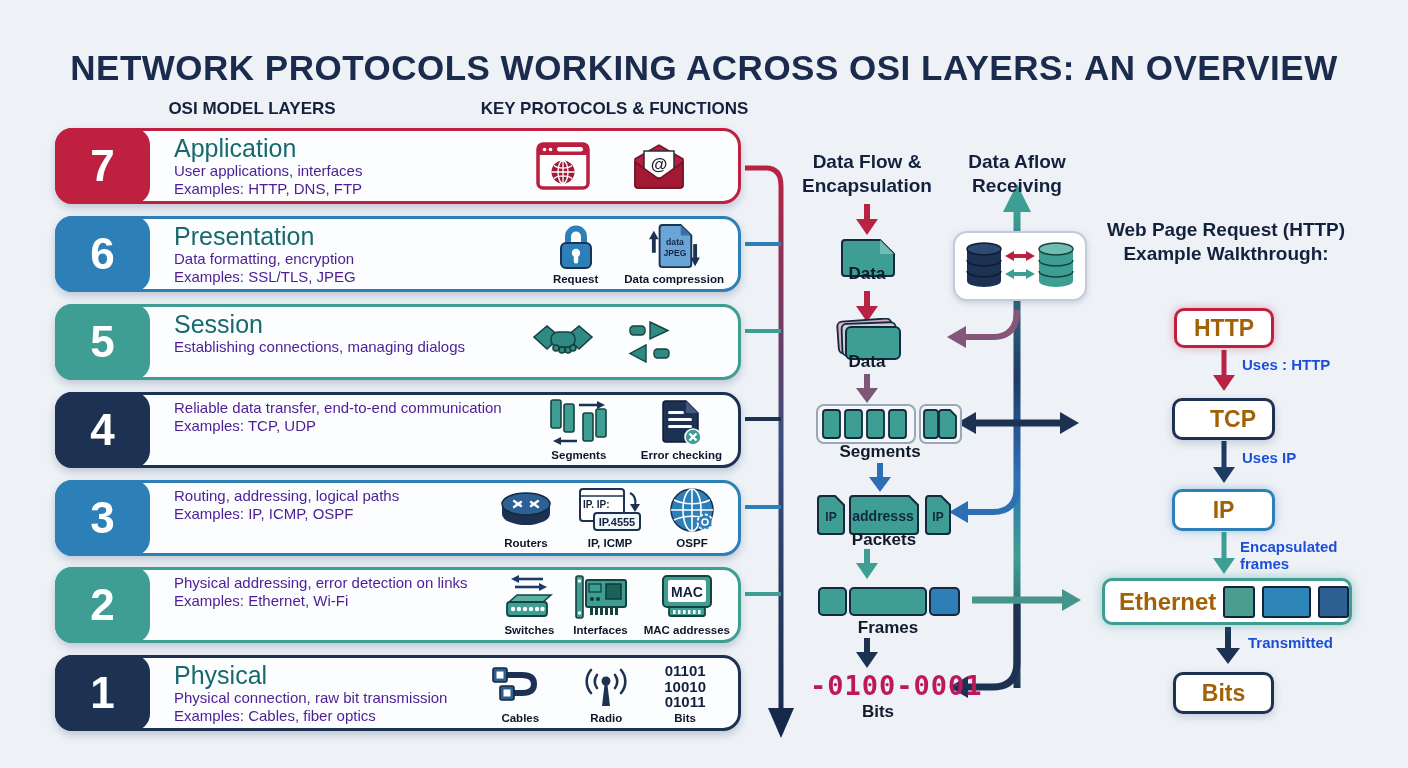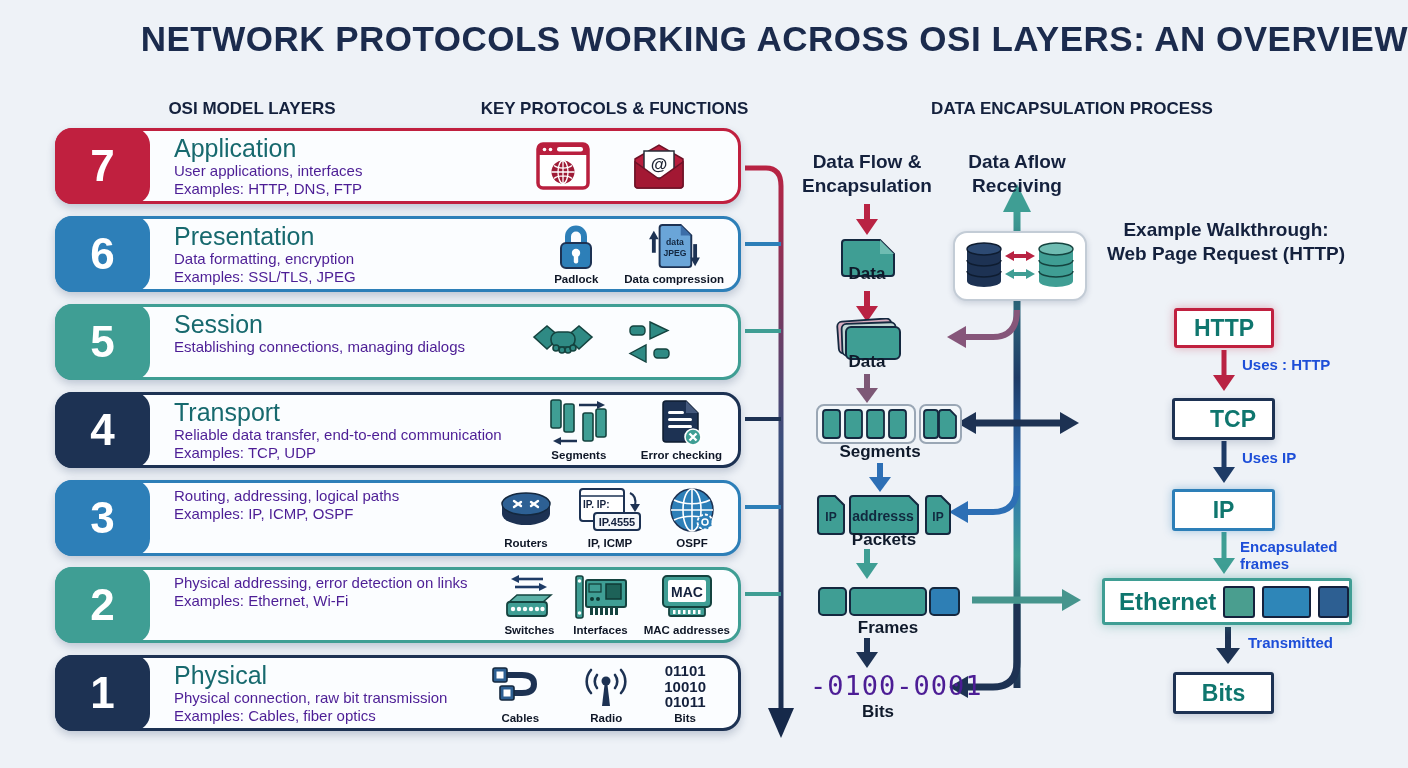--- a/index.html
+++ b/index.html
@@ -1,45 +1,45 @@
 <!DOCTYPE html>
 <html><head>
 <meta charset="utf-8">
 <style>
   html,body{margin:0;padding:0;background:#eef2f7;font-family:"Liberation Sans",sans-serif;}
   #canvas{position:relative;width:1408px;height:768px;background:#eef2f7;overflow:hidden;}
   .abs{position:absolute;}
   
-  #main-title{left:0;top:19px;width:1408px;text-align:right;font-size:35px;font-weight:bold;
+  #main-title{left:0;top:48px;width:1408px;text-align:center;font-size:35px;font-weight:bold;
     color:#1b2b4d;letter-spacing:.5px;}
   .col-header{top:99px;font-size:17px;font-weight:bold;color:#14213d;text-align:center;}
   
   .layer{position:absolute;left:55px;width:686px;height:76px;display:flex;background:#fbfdff;
     border:3px solid;border-radius:18px;box-shadow:0 4px 8px rgba(25,45,85,.22);z-index:2;box-sizing:border-box;}
   .layer-num{width:95px;margin:-3px;border-radius:17px;color:#fff;font-size:44px;font-weight:bold;
     display:flex;align-items:center;justify-content:center;flex:none;}
   .layer-body{padding:4px 0 0 27px;flex:1;min-width:0;}
   .layer-name{font-size:25px;font-weight:normal;color:#17696e;line-height:1.08;}
   .layer-desc,.layer-ex{font-size:15px;color:#4c1d95;line-height:1.22;}
   .layer-icons{position:absolute;top:4px;bottom:4px;display:flex;align-items:stretch;}
   .icon-cell{display:flex;flex-direction:column;align-items:center;justify-content:center;}
   .icon-cell.labeled{justify-content:flex-end;}
   .icon-label{font-size:11.5px;font-weight:bold;color:#0e1626;white-space:nowrap;margin-top:2px;}
   
   .flow-header{font-size:19px;font-weight:bold;color:#14213d;text-align:center;line-height:1.25;z-index:2;}
   .stage-label{font-size:17px;font-weight:bold;color:#0f1a2b;text-align:center;z-index:2;}
   .stage{z-index:2;}
-  .bits-text{font-family:"DejaVu Sans Mono",monospace;font-weight:normal;font-size:27px;color:#4c1d95;
+  .bits-text{font-family:"DejaVu Sans Mono",monospace;font-weight:bold;font-size:27px;color:#be185d;
     letter-spacing:1px;z-index:2;}
   .db-box{left:953px;top:231px;width:130px;height:66px;background:#fff;border:2px solid #c3ccd6;
     border-radius:14px;z-index:2;box-shadow:0 2px 6px rgba(25,45,85,.18);}
   
   .walk-heading{font-size:19px;font-weight:bold;color:#14213d;text-align:center;line-height:1.25;}
-  .node{position:absolute;background:#fff;border:3px solid;border-radius:3px;display:flex;
-    align-items:center;justify-content:center;font-size:23px;font-weight:bold;color:#0f766e;
+  .node{position:absolute;background:#fff;border:3px solid;border-radius:10px;display:flex;
+    align-items:center;justify-content:center;font-size:23px;font-weight:bold;color:#a16207;
     z-index:2;box-sizing:border-box;box-shadow:0 3px 8px rgba(25,45,85,.2);}
   .edge-label{position:absolute;font-size:15px;font-weight:bold;color:#1d4ed8;z-index:2;line-height:1.15;}
   .eth-sq{display:inline-block;width:34px;height:28px;border:2px solid #14213d;border-radius:3px;margin-left:7px;}
   #overlay{position:absolute;left:0;top:0;z-index:1;}
 </style>
 </head>
 <body>
 
 <div id="canvas">
 
@@ -100,21 +100,20 @@
       <polygon points="1224,483 1213,467 1235,467" fill="#1e3b66"></polygon>
     <path d="M1224 532 V560" stroke="#3f9e94" stroke-width="5"></path>
       <polygon points="1224,574 1213,558 1235,558" fill="#3f9e94"></polygon>
     <path d="M1228 627 V650" stroke="#1d3253" stroke-width="6"></path>
       <polygon points="1228,664 1216,648 1240,648" fill="#1d3253"></polygon>
   </svg>
 
   <div class="abs" id="main-title">NETWORK PROTOCOLS WORKING ACROSS OSI LAYERS: AN OVERVIEW</div>
   <div class="abs col-header" style="left:152px;width:200px;">OSI MODEL LAYERS</div>
   <div class="abs col-header" style="left:462px;width:305px;">KEY PROTOCOLS &amp; FUNCTIONS</div>
-  <div class="abs col-header" style="left:908px;width:328px;">DATA ENCAPSULATION PROCESS</div>
 
   <div class="layer" style="top:128px;border-color:#c0203f;">
     <div class="layer-num" style="background:#c0203f;">7</div>
     <div class="layer-body">
       <div class="layer-name">Application</div>
       <div class="layer-desc">User applications, interfaces</div>
       <div class="layer-ex">Examples: HTTP, DNS, FTP</div>
     </div>
     <div class="layer-icons" style="right:52px;gap:42px;">
       <div class="icon-cell">
@@ -148,21 +147,21 @@
       <div class="layer-ex">Examples: SSL/TLS, JPEG</div>
     </div>
     <div class="layer-icons" style="right:14px;gap:26px;">
       <div class="icon-cell labeled">
         <svg width="40" height="48" viewBox="0 0 40 48">
           <path d="M12 22 V13.5 a8 8 0 0 1 16 0 V22" fill="none" stroke="#2d7fb8" stroke-width="6"></path>
           <rect x="5" y="20" width="30" height="25" rx="5" fill="#2d7fb8" stroke="#1d3253" stroke-width="2"></rect>
           <circle cx="20" cy="30" r="4.2" fill="#fff"></circle>
             <rect x="17.8" y="32" width="4.4" height="8.5" rx="2" fill="#fff"></rect>
         </svg>
-        <span class="icon-label">Padlock</span>
+        <span class="icon-label">Request</span>
       </div>
       <div class="icon-cell labeled">
         <svg width="52" height="50" viewBox="0 0 52 50">
           <path d="M14 2 H33 L44 13 V43 Q44 46 41 46 H14 Q11 46 11 43 V5 Q11 2 14 2 Z" fill="#6aa5d8" stroke="#1d3253" stroke-width="2"></path>
           <path d="M33 2 V13 H44 Z" fill="#3c6ea8"></path>
           <text x="27" y="23" text-anchor="middle" font-size="9" font-weight="bold" fill="#12263f" font-family="Liberation Sans">data</text>
           <text x="27" y="34" text-anchor="middle" font-size="9" font-weight="bold" fill="#12263f" font-family="Liberation Sans">JPEG</text>
           <path d="M5 31 V15" stroke="#1d3253" stroke-width="4"></path>
             <polygon points="5,8 0,17 10,17" fill="#1d3253"></polygon>
           <path d="M48 22 V38" stroke="#1d3253" stroke-width="4"></path>
@@ -202,21 +201,20 @@
             <rect x="26" y="28" width="15" height="9" rx="3.5"></rect>
           </g>
         </svg>
       </div>
     </div>
   </div>
 
   <div class="layer" style="top:392px;border-color:#1d3253;">
     <div class="layer-num" style="background:#1d3253;">4</div>
     <div class="layer-body">
-      <div class="layer-name">Transport</div>
       <div class="layer-desc">Reliable data transfer, end-to-end communication</div>
       <div class="layer-ex">Examples: TCP, UDP</div>
     </div>
     <div class="layer-icons" style="right:16px;gap:32px;">
       <div class="icon-cell labeled">
         <svg width="60" height="48" viewBox="0 0 60 48">
           <g fill="#3f9e94" stroke="#14433f" stroke-width="1.6">
             <rect x="2" y="1" width="10" height="28" rx="2"></rect>
               <rect x="15" y="5" width="10" height="28" rx="2"></rect>
             <rect x="34" y="14" width="10" height="28" rx="2"></rect>
@@ -487,22 +485,22 @@
       <line x1="57" y1="23" x2="73" y2="23" stroke="#b92343" stroke-width="4"></line>
       <polygon points="50,23 59,18 59,28" fill="#b92343"></polygon>
         <polygon points="80,23 71,18 71,28" fill="#b92343"></polygon>
       <line x1="57" y1="41" x2="73" y2="41" stroke="#3f9e94" stroke-width="4"></line>
       <polygon points="50,41 59,36 59,46" fill="#3f9e94"></polygon>
         <polygon points="80,41 71,36 71,46" fill="#3f9e94"></polygon>
     </svg>
   </div>
 
   <div class="abs walk-heading" style="left:1100px;top:218px;width:252px;">
+    <div>Web Page Request (HTTP)</div>
     <div>Example Walkthrough:</div>
-    <div>Web Page Request (HTTP)</div>
   </div>
 
   <div class="node" style="left:1174px;top:308px;width:100px;height:40px;border-color:#c0203f;box-shadow:0 0 10px rgba(192,32,63,.35);">HTTP</div>
   <div class="edge-label" style="left:1242px;top:356px;">Uses : HTTP</div>
 
   <div class="node" style="left:1172px;top:398px;width:103px;height:42px;border-color:#1d3253;padding-left:19px;">TCP</div>
   <div class="edge-label" style="left:1242px;top:449px;">Uses IP</div>
 
   <div class="node" style="left:1172px;top:489px;width:103px;height:42px;border-color:#2d7fb8;box-shadow:0 0 10px rgba(45,127,184,.4);">IP</div>
   <div class="edge-label" style="left:1240px;top:538px;width:120px;">Encapsulated frames</div>

